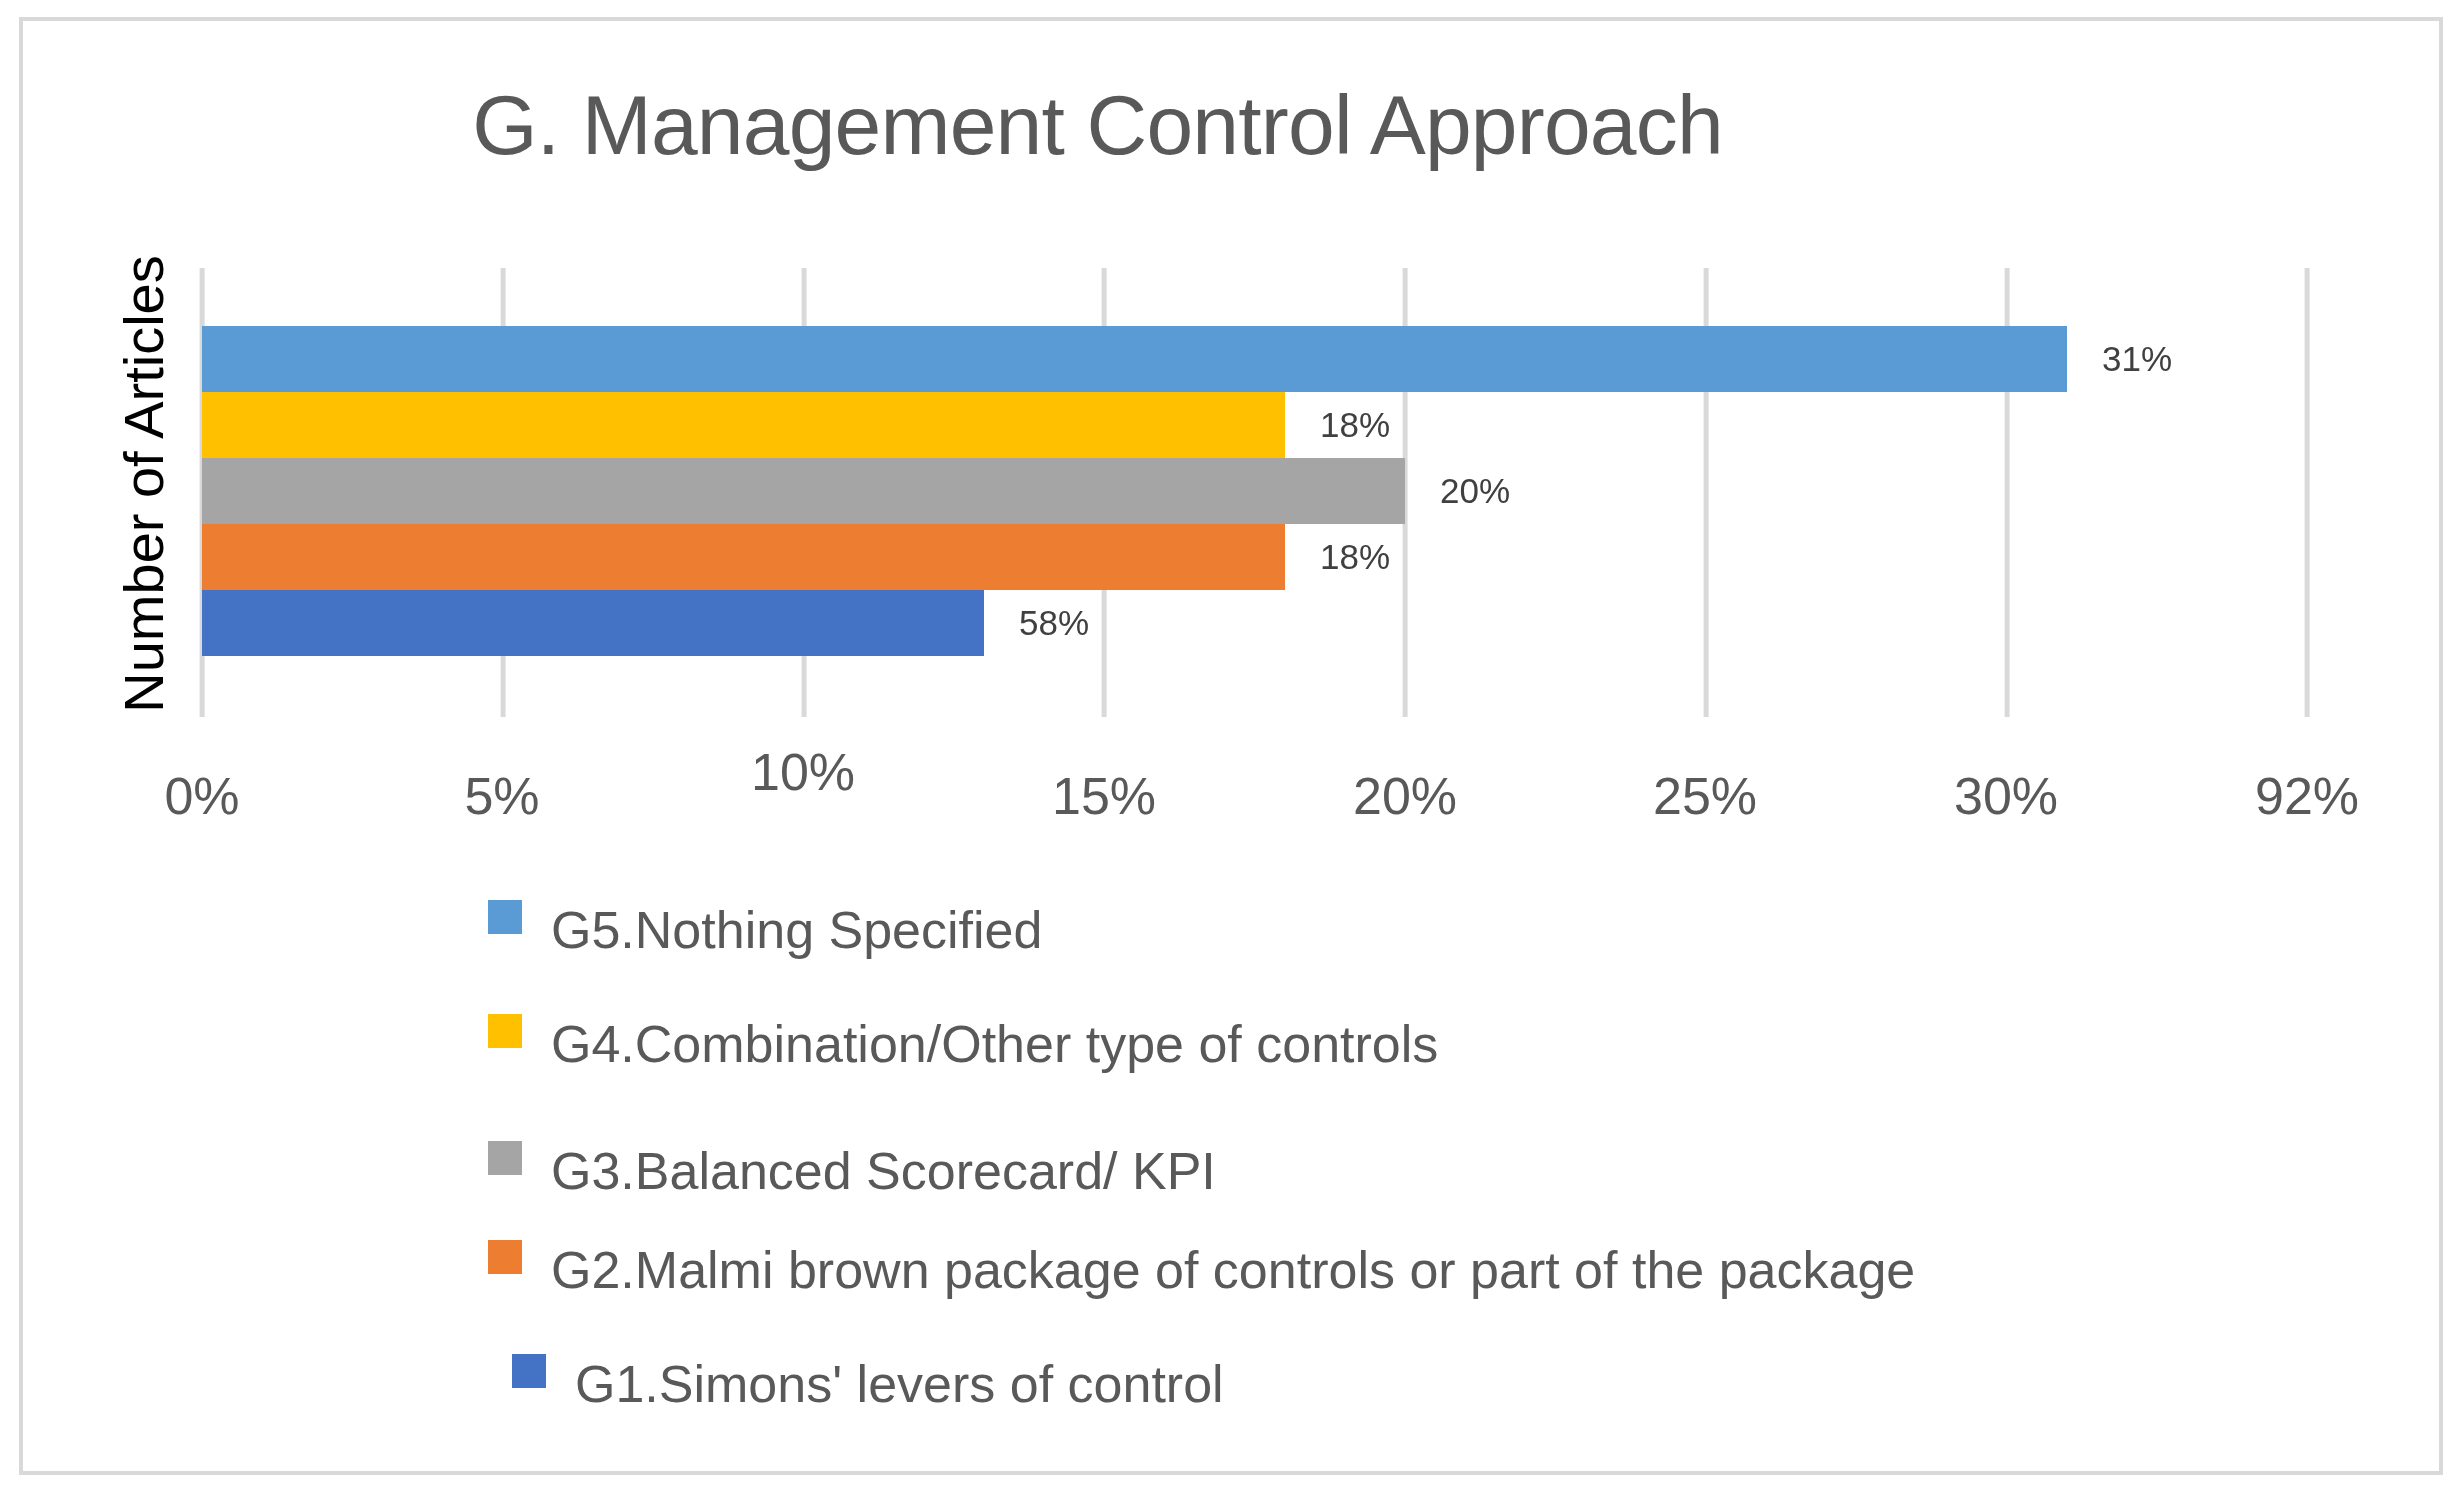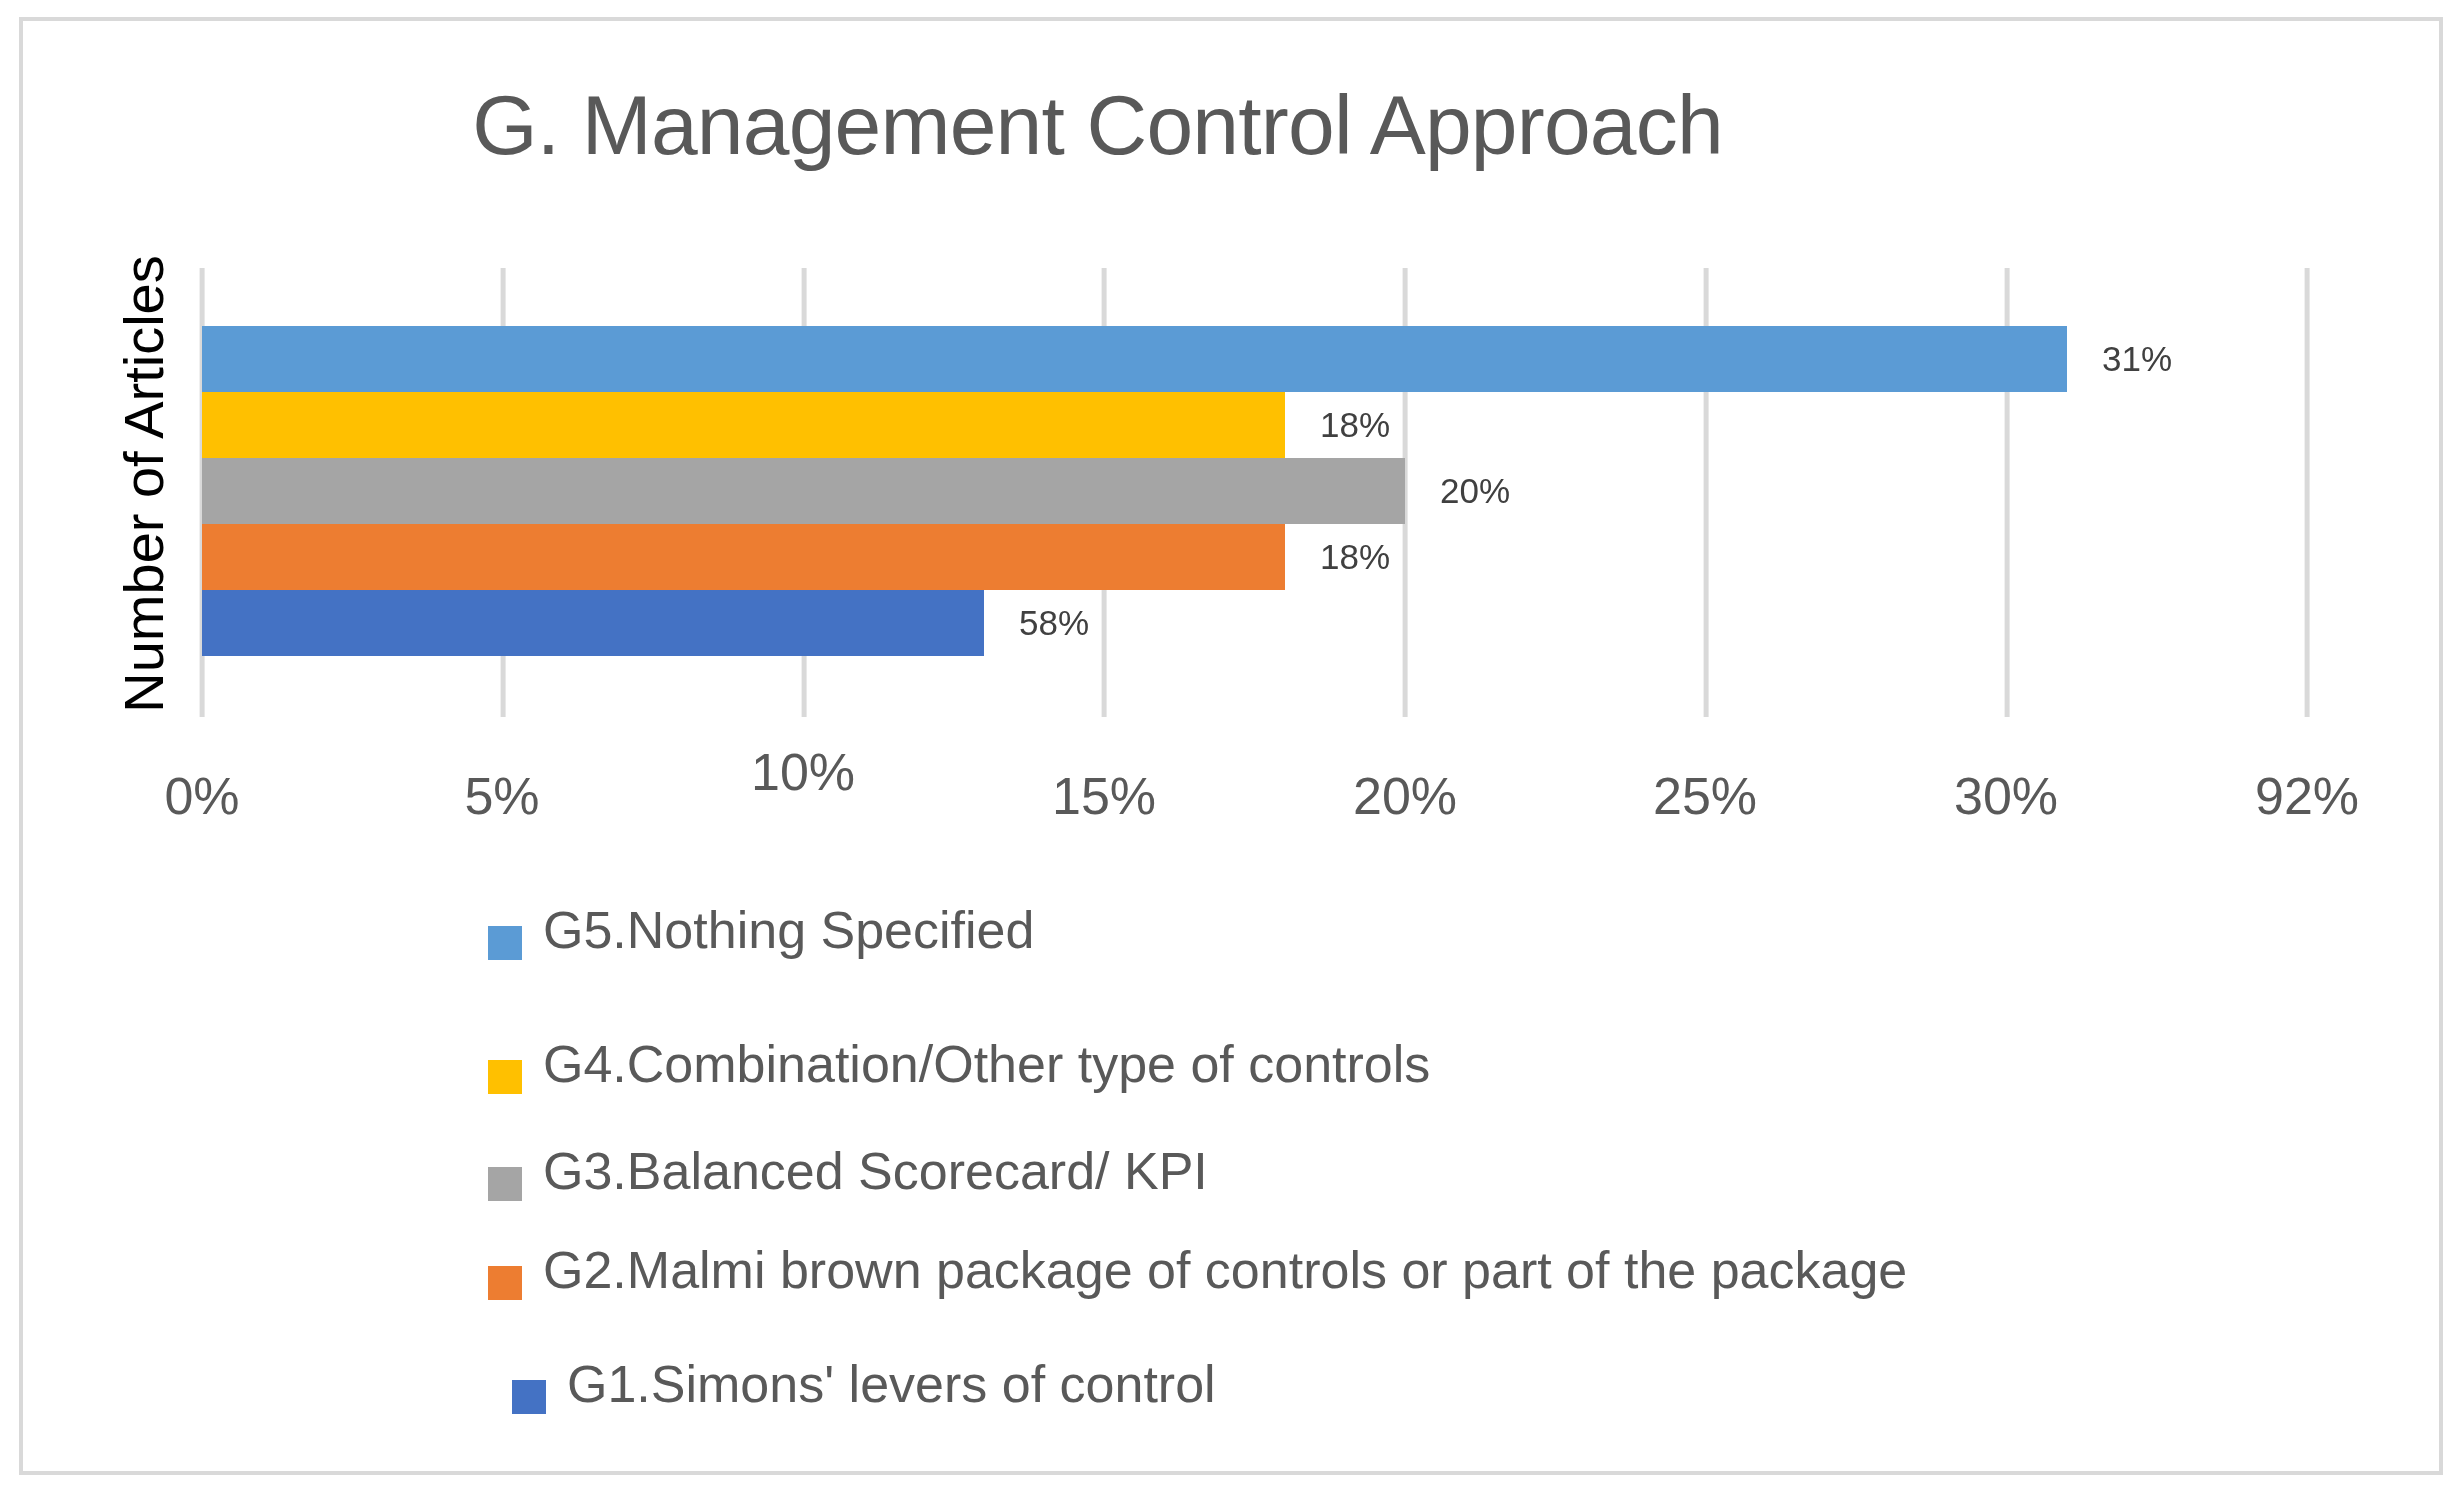--- a/index.html
+++ b/index.html
@@ -41,21 +41,21 @@
   }
   .bar-label{
     position:absolute;transform:translateY(-50%);
     font-size:35px;color:#404040;white-space:nowrap;
   }
   .x-tick{
     position:absolute;transform:translate(-50%,-50%);
     font-size:52px;color:#595959;white-space:nowrap;
   }
   .legend-item{
-    position:absolute;display:flex;align-items:flex-end;
+    position:absolute;display:flex;align-items:flex-start;gap:8px;
   }
   .legend-swatch{
     width:34px;height:34px;flex:0 0 34px;
   }
   .legend-label{
     margin-left:21px;
     font-size:52px;color:#595959;white-space:nowrap;
   }
 </style>
 </head>
@@ -98,21 +98,21 @@
       <div class="x-tick" style="left: 1705px; top: 796px;">25%</div>
       <div class="x-tick" style="left: 2006px; top: 796px;">30%</div>
       <div class="x-tick" style="left: 2307px; top: 796px;">92%</div>
     </div>
 
   <div id="legend">
       <div class="legend-item" style="left: 488px; top: 930px; transform: translateY(-50%);">
         <span class="legend-swatch" style="background: rgb(91, 155, 213);"></span>
         <span class="legend-label">G5.Nothing Specified</span>
       </div>
-      <div class="legend-item" style="left: 488px; top: 1044px; transform: translateY(-50%); margin-top: 20px;">
+      <div class="legend-item" style="left: 488px; top: 1044px; transform: translateY(-50%);">
         <span class="legend-swatch" style="background: rgb(255, 192, 0);"></span>
         <span class="legend-label">G4.Combination/Other type of controls</span>
       </div>
       <div class="legend-item" style="left: 488px; top: 1157px; transform: translateY(-50%); margin-top: 14px;">
         <span class="legend-swatch" style="background: rgb(165, 165, 165);"></span>
         <span class="legend-label">G3.Balanced Scorecard/ KPI</span>
       </div>
       <div class="legend-item" style="left: 488px; top: 1270px; transform: translateY(-50%);">
         <span class="legend-swatch" style="background: rgb(237, 125, 49);"></span>
         <span class="legend-label">G2.Malmi brown package of controls or part of the package</span>

